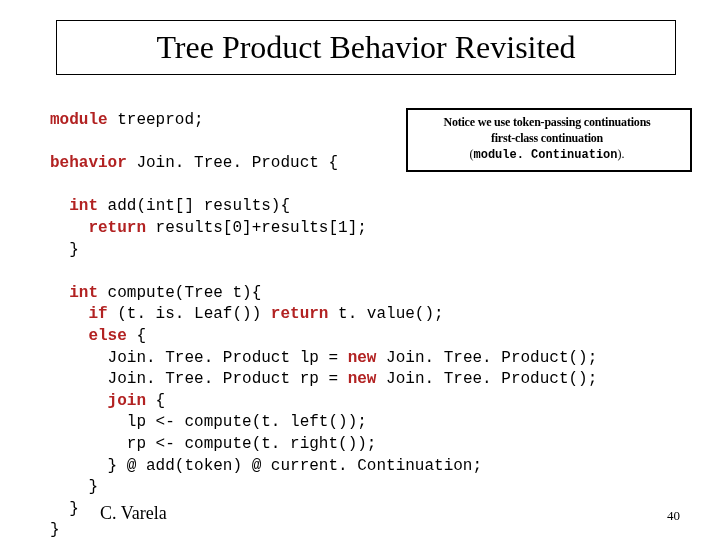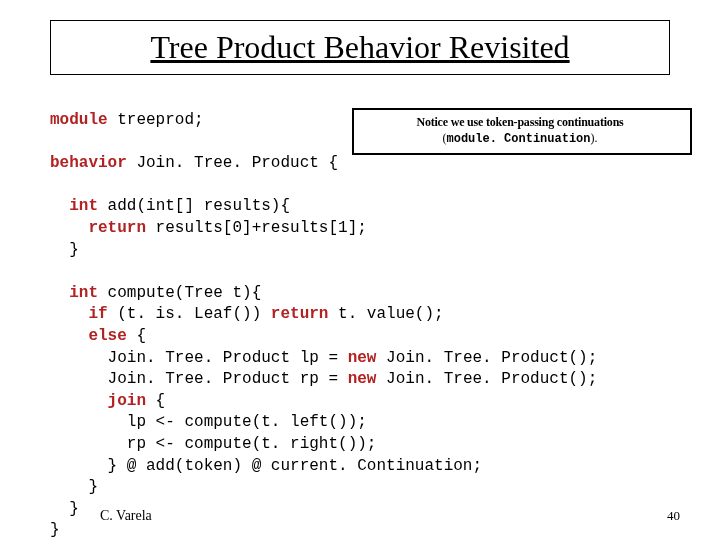--- a/index.html
+++ b/index.html
@@ -7,77 +7,77 @@
     margin: 0;
     width: 720px;
     height: 540px;
     background: #fff;
     font-family: "Times New Roman", Times, serif;
     position: relative;
     overflow: hidden;
   }
   .title-box {
     position: absolute;
-    left: 50px;
+    left: 56px;
     top: 20px;
     width: 620px;
     border: 1px solid #000;
     padding: 8px 2px;
     text-align: center;
     font-size: 32px;
-    text-decoration: underline;
   }
   .code-area {
     position: absolute;
     left: 50px;
     top: 110px;
     width: 620px;
     font-family: "Courier New", Courier, monospace;
     font-size: 16px;
     line-height: 1.35;
     white-space: pre;
     color: #000;
   }
   .kw { color: #b22222; font-weight: bold; }
   .notice-box {
     position: absolute;
     right: 28px;
     top: 108px;
-    width: 340px;
+    width: 286px;
     border: 2px solid #000;
     background: #fff;
     padding: 4px 8px 6px 4px;
     font-size: 12px;
     text-align: center;
     line-height: 1.35;
   }
   .notice-box .line1 { font-weight: bold; letter-spacing: -0.2px; }
   .notice-box .mono { font-family: "Courier New", Courier, monospace; font-weight: bold; }
   .footer-author {
     position: absolute;
     left: 100px;
     bottom: 16px;
-    font-size: 14px;
+    font-size: 18px;
   }
   .footer-page {
     position: absolute;
     right: 40px;
     bottom: 16px;
     font-size: 13px;
   }
 </style>
 </head>
 <body>
 
 <div class="title-box">
   <span>Tree Product Behavior Revisited</span>
 </div>
 
 <div class="notice-box">
   <div class="line1">Notice we use token-passing continuations</div>
+  <div class="line1">first-class continuation</div>
   <div>
     <span>(</span><span class="mono">module. Continuation</span><span>).</span>
   </div>
 </div>
 
 <div class="code-area"><span class="kw">module</span><span> treeprod;</span>
 
 <span class="kw">behavior</span><span> Join. Tree. Product {</span>
 
   <span class="kw">int</span><span> add(int[] results){</span>

